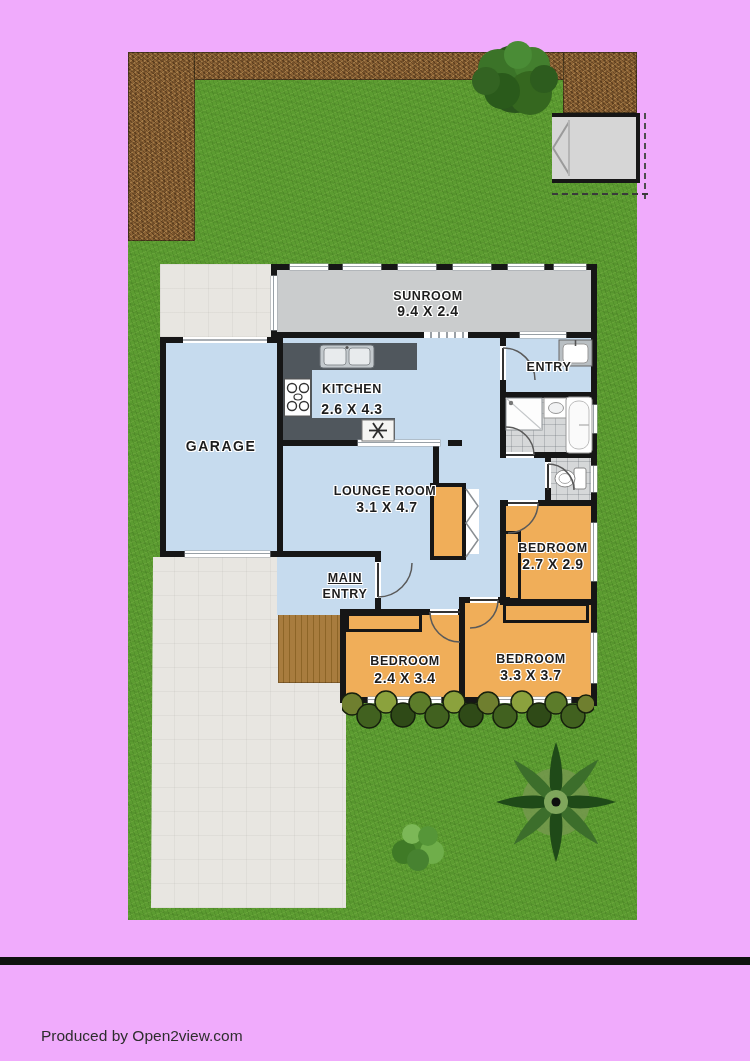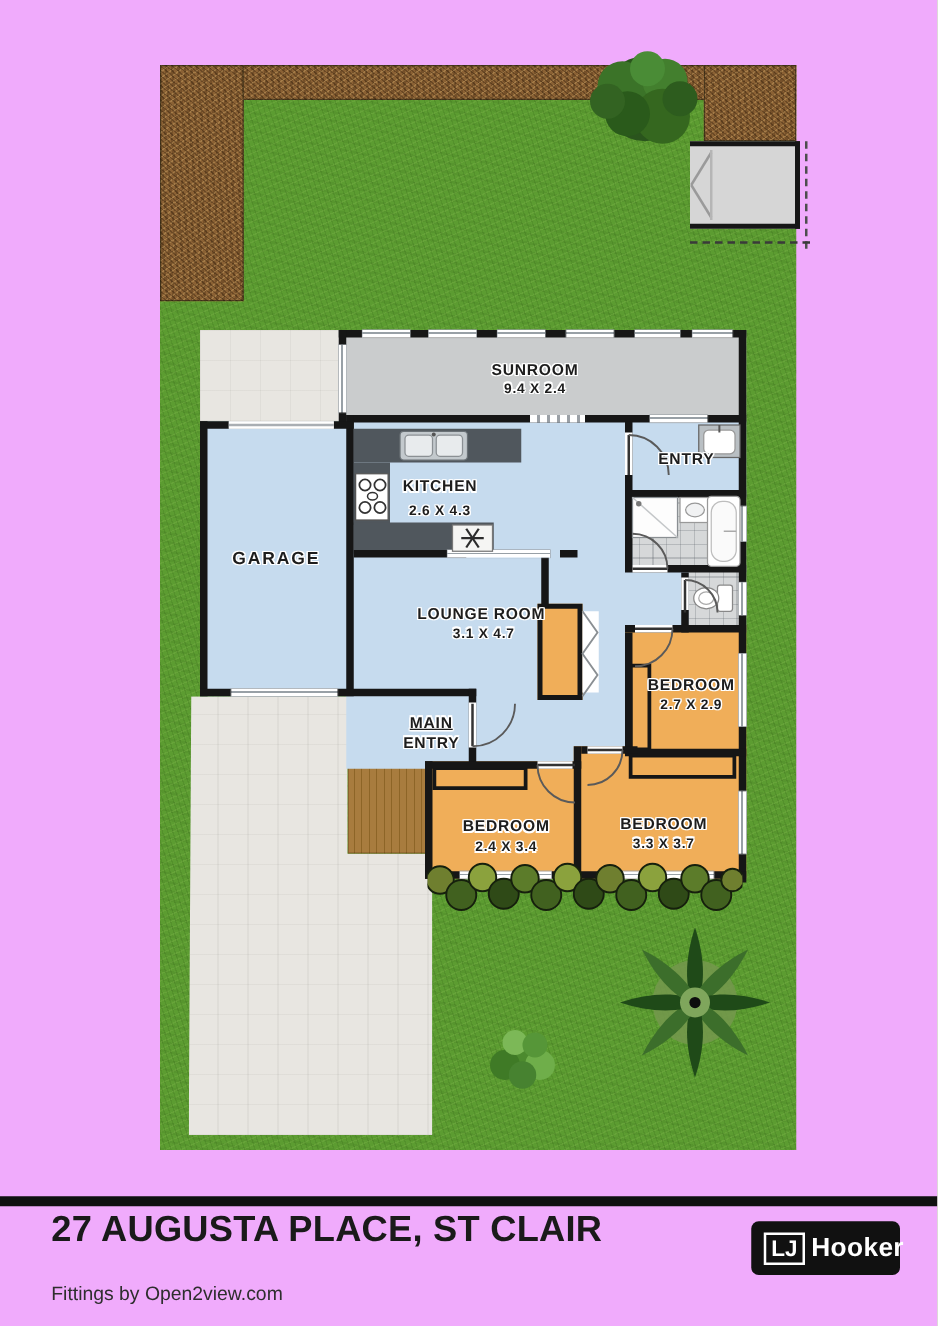--- a/index.html
+++ b/index.html
@@ -49,21 +49,21 @@
   .win-dash{background:repeating-linear-gradient(90deg,#fff 0 6px,#9aa0a6 6px 8px);}
   .opening{background:#fff;}
   .wardrobe{background:var(--c-bedroom_orange,#f0ae59);border:3px solid var(--c-wall,#161616);}
   .closet{background:var(--c-bedroom_orange,#f0ae59);border:4px solid var(--c-wall,#161616);}
 
   
   .lbl{position:absolute;transform:translate(-50%,-50%);white-space:nowrap;
     font-weight:bold;font-size:12.5px;letter-spacing:.6px;color:#1d1d1d;z-index:40;
     text-shadow:-1px -1px 0 #fff,1px -1px 0 #fff,-1px 1px 0 #fff,1px 1px 0 #fff,
                 -1px 0 0 #fff,1px 0 0 #fff,0 1px 0 #fff,0 -1px 0 #fff;}
-  .lbl.dims{font-size:11px;}
+  .lbl.dims{font-size:14px;}
   .lbl.big{font-size:14px;letter-spacing:1.5px;}
 
   svg.overlay{position:absolute;left:0;top:0;z-index:30;pointer-events:none;}
   .plant{position:absolute;z-index:35;}
 
   
   .footer-rule{position:absolute;left:0;top:957px;width:750px;height:8px;background:#101010;}
   .addr-title{position:absolute;left:41px;top:968px;font-size:29px;font-weight:bold;
     letter-spacing:.2px;color:#1a1a1a;}
   .addr-sub{position:absolute;left:41px;font-size:15.5px;color:#2e2e2e;}
@@ -332,21 +332,14 @@
   <div class="lbl" style="left:345px;top:578px;text-decoration:underline;">MAIN</div>
   <div class="lbl" style="left:345px;top:594px;">ENTRY</div>
   <div class="lbl" style="left:553px;top:548px;">BEDROOM</div>
   <div class="lbl dims" style="left:553px;top:564px;">2.7 X 2.9</div>
   <div class="lbl" style="left:405px;top:661px;">BEDROOM</div>
   <div class="lbl dims" style="left:405px;top:678px;">2.4 X 3.4</div>
   <div class="lbl" style="left:531px;top:659px;">BEDROOM</div>
   <div class="lbl dims" style="left:531px;top:675px;">3.3 X 3.7</div>
 
   <div class="footer-rule"></div>
-  <div class="addr-title">27 AUGUSTA PLACE, ST CLAIR</div>
-  <div class="addr-sub" style="top:1027px;">Fittings by Open2view.com</div>
-  <div class="logo">
-    <span class="s1"></span>
-    <span class="s2"></span>
-    <span class="ljbox">LJ</span>
-    <span class="hooker">Hooker</span>
-  </div>
+  <div class="addr-sub" style="top:1027px;">Produced by Open2view.com</div>
 </div>
 
 </body></html>

